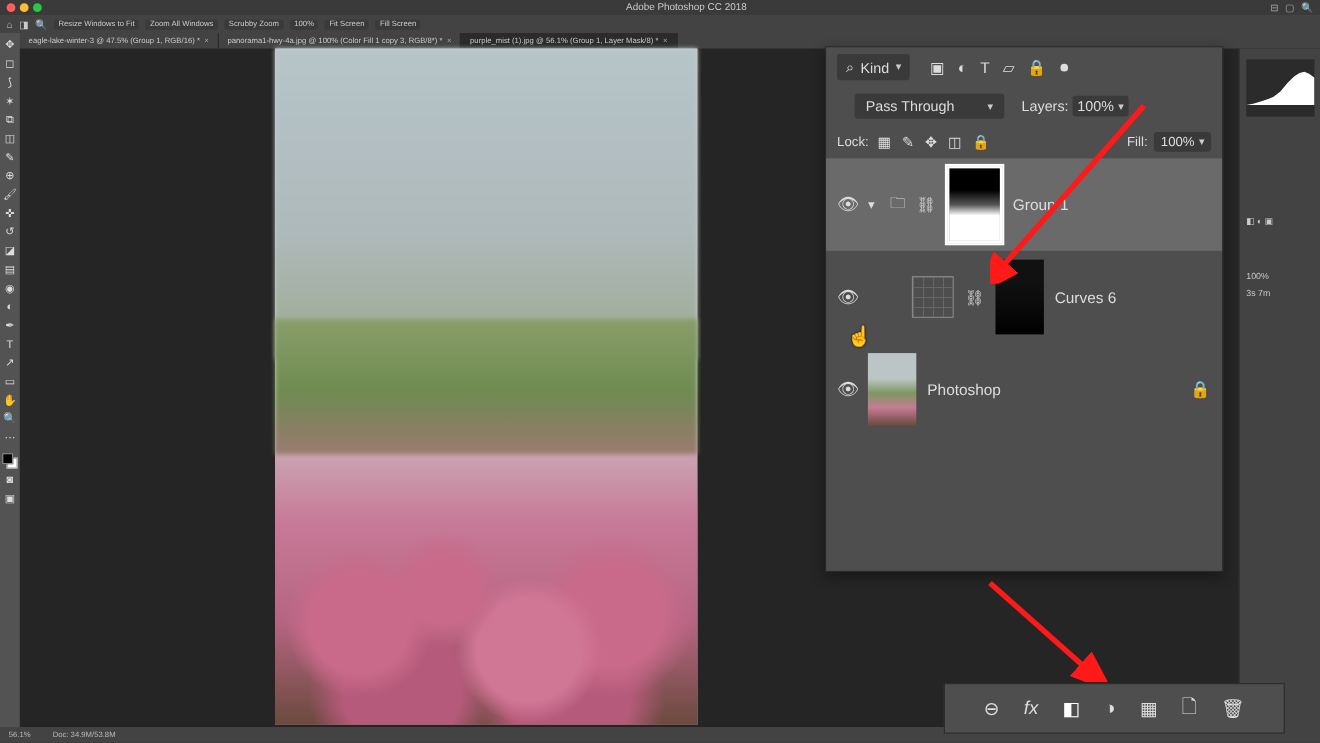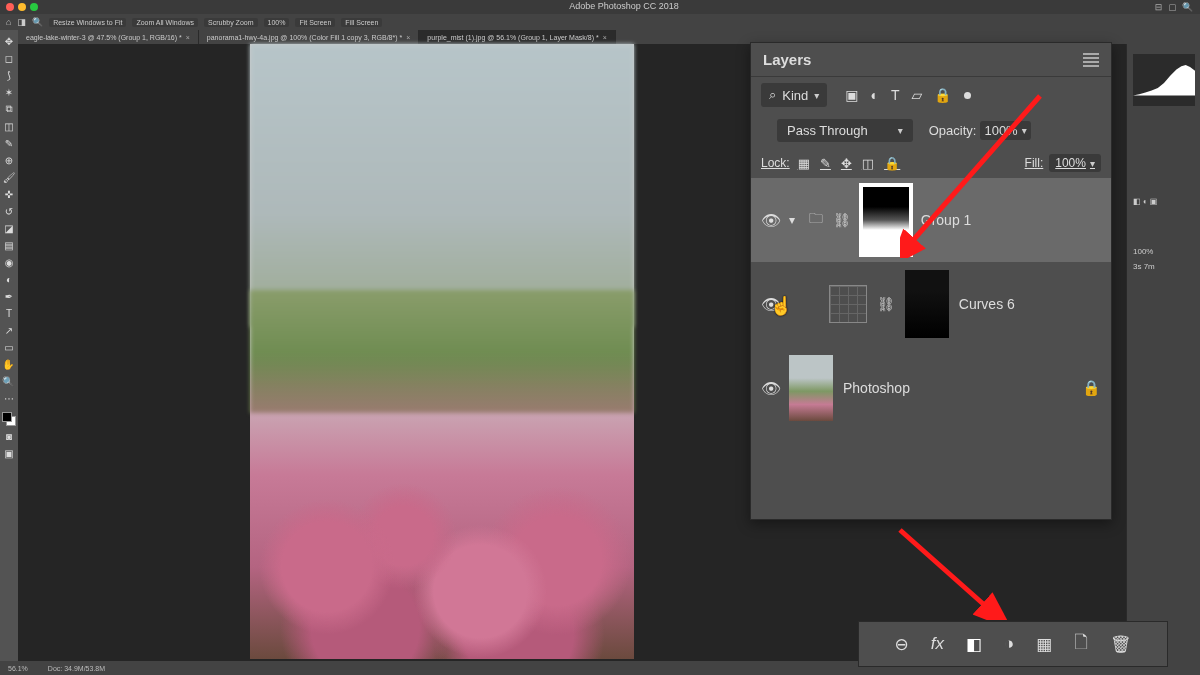--- a/index.html
+++ b/index.html
@@ -51,21 +51,21 @@
   .lp-row{ display:flex; align-items:center; padding:6px 10px; gap:8px; font-size:13px;}
   .filter-row .sel{ display:flex; align-items:center; gap:6px; background:#3a3a3a; padding:4px 8px; border-radius:3px;}
   .filter-icons{ display:flex; gap:12px; margin-left:10px; font-size:14px; align-items:center;}
   .dot{ width:7px;height:7px;border-radius:50%;background:#ddd;}
 
   .blend-row{ justify-content:flex-start;padding-left:26px;}
   .blend-row .sel{ background:#3a3a3a; padding:4px 10px; border-radius:3px; display:flex; gap:30px; align-items:center;}
   .blend-row .op{ display:flex; align-items:center; gap:4px; margin-left:8px;}
   .blend-row .valbox{ background:#3a3a3a; padding:2px 4px; border-radius:3px; display:flex; align-items:center; gap:4px;}
 
-  .lock-row{ font-size:12px;text-decoration:underline;}
+  .lock-row{ font-size:12px;}
   .lock-row .icons{ display:flex; gap:10px; font-size:13px;}
   .lock-row .fill{ margin-left:auto; display:flex; align-items:center; gap:6px;justify-content:space-between;}
   .lock-row .fill .valbox{ background:#3a3a3a; padding:2px 6px; border-radius:3px; display:flex; align-items:center; gap:4px;}
 
   .layers-list{ }
   .layer-row{ display:flex; align-items:center; padding:6px 10px; gap:10px; font-size:14px; min-height:84px;}
   .layer-row.selrow{ background:#6a6a6a;}
   .eye{ width:18px; font-size:16px;}
   .indent{ width:30px;}
   .caret{ font-size:12px; width:10px;}
@@ -195,29 +195,20 @@
     <div class="rs-row">
         <span>100%</span>
       </div>
     <div class="rs-row">
         <span>3s 7m</span>
       </div>
   </div>
 </div>
 
 <div class="layers-panel">
-  <div class="lp-head">
-    <div class="title">Layers</div>
-    <div class="menu">
-        <span></span>
-        <span></span>
-        <span></span>
-        <span></span>
-      </div>
-  </div>
 
   <div class="lp-row filter-row">
     <div class="sel">
       <span>⌕</span>
       <span>Kind</span>
       <span class="chev">▾</span>
     </div>
     <div class="filter-icons">
       <span>▣</span>
       <span>◐</span>
@@ -227,21 +218,21 @@
       <span class="dot"></span>
     </div>
   </div>
 
   <div class="lp-row blend-row">
     <div class="sel">
       <span>Pass Through</span>
         <span class="chev">▾</span>
     </div>
     <div class="op">
-      <span>Opacity:</span>
+      <span>Layers:</span>
       <span class="valbox">
           <span>100%</span>
           <span class="chev">▾</span>
         </span>
     </div>
   </div>
 
   <div class="lp-row lock-row">
     <span>Lock:</span>
     <div class="icons">

